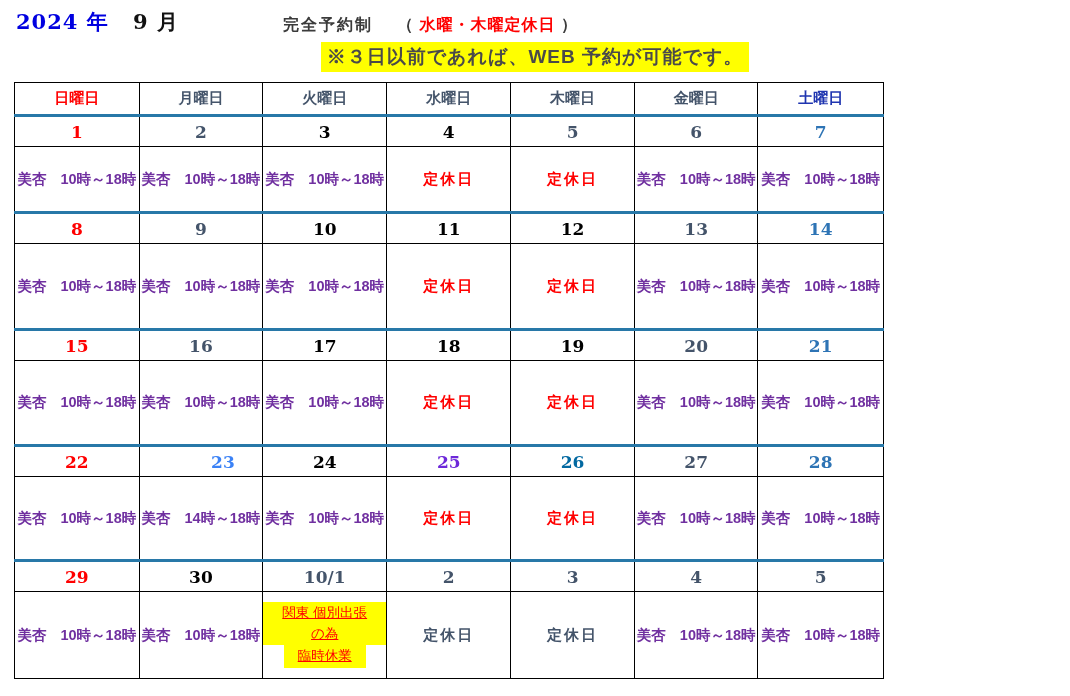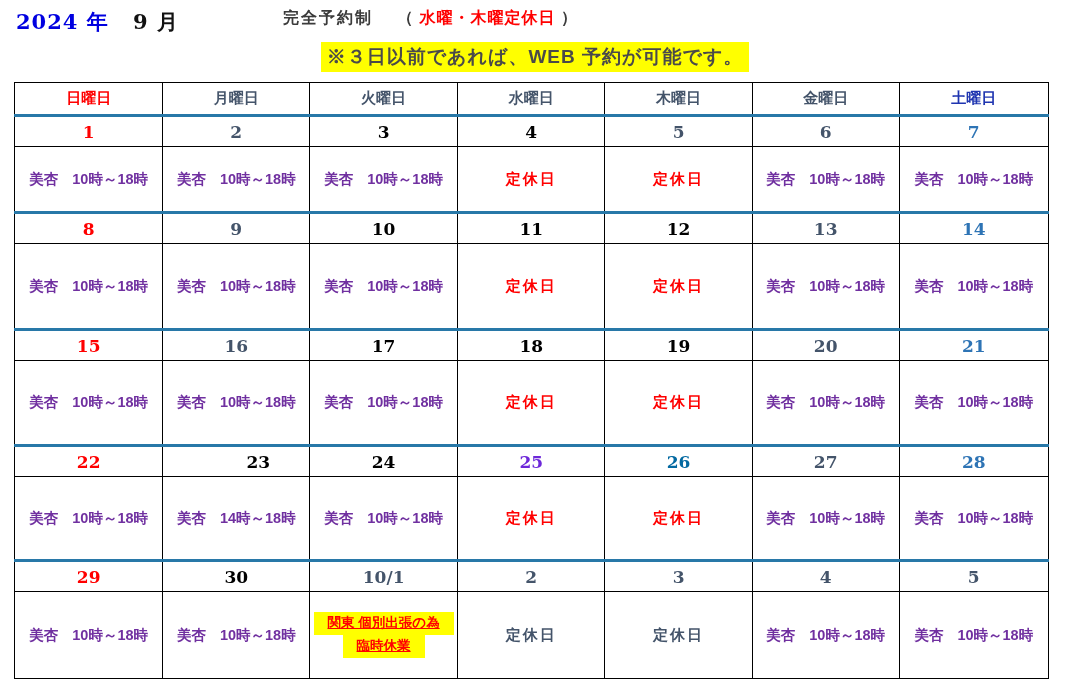--- a/index.html
+++ b/index.html
@@ -5,42 +5,42 @@
   html,body{margin:0;padding:0;background:#ffffff;}
   .page{
     position:relative;
     width:1070px;height:696px;
     background:#ffffff;
     font-family:"Liberation Sans", sans-serif;
     overflow:hidden;
   }
   
   .title-row{
-    display:flex;align-items:flex-start;
+    display:flex;align-items:flex-end;
     padding:8px 0 0 16px;
     font-weight:bold;font-size:21px;
     white-space:nowrap;
   }
   .ym{font-family:"DejaVu Serif", serif;letter-spacing:1px;}
   .year{color:#0000E0;}
   .month{color:#111111;margin-left:16px;}
   .title-main{margin-left:104px;color:#3B3B3B;font-size:16px;letter-spacing:2px;}
   .title-note{margin-left:24px;color:#3B3B3B;font-size:16px;letter-spacing:1px;}
   .title-note .red{color:#FF0000;}
   .notice-row{margin-top:6px;text-align:center;}
   .highlight{
     display:inline-block;background:#FFFF00;color:#4A4A4A;
     font-weight:bold;font-size:19px;letter-spacing:1px;
     padding:2px 6px;
   }
   
   table.cal{
     border-collapse:collapse;
     table-layout:fixed;
-    width:1035px;
+    width:870px;
     margin:10px 0 0 14px;
     border:1.5px solid #000000;
   }
   table.cal th, table.cal td{
     border-left:1px solid #000000;
     text-align:center;vertical-align:middle;
     padding:0;overflow:hidden;
   }
   tr.head-row th{
     height:31px;font-size:15px;font-weight:bold;
@@ -57,21 +57,21 @@
     border-bottom:3px solid #2878A8;
     font-size:14.5px;font-weight:bold;
   }
   tr.shift-row.last td{border-bottom:none;}
   .shift-text{color:#7030A0;white-space:nowrap;}
   .shift-text .staff{margin-right:14px;}
   .closed-label{letter-spacing:2px;font-size:15px;}
   .notice-line{
     display:inline-block;background:#FFFF00;color:#FF0000;
     text-decoration:underline;
-    font-size:13.5px;font-weight:bold;
+    font-size:13.5px;font-weight:normal;
     padding:1px 14px;line-height:1.55;
   }
 </style>
 </head>
 <body>
 
 <div class="page">
 
   <div class="title-row">
     <span class="ym">
@@ -161,21 +161,21 @@
           <td><span class="shift-text"><span class="staff">美杏</span><span>10時～18時</span></span></td>
           <td><span class="shift-text"><span class="staff">美杏</span><span>10時～18時</span></span></td>
           <td><span class="shift-text"><span class="staff">美杏</span><span>10時～18時</span></span></td>
           <td><span class="closed-label" style="color: rgb(255, 0, 0);">定休日</span></td>
           <td><span class="closed-label" style="color: rgb(255, 0, 0);">定休日</span></td>
           <td><span class="shift-text"><span class="staff">美杏</span><span>10時～18時</span></span></td>
           <td><span class="shift-text"><span class="staff">美杏</span><span>10時～18時</span></span></td>
         </tr>
         <tr class="date-row">
           <td style="color: rgb(255, 0, 0);">22</td>
-          <td style="color: #000000; padding-left: 44px;">23</td>
+          <td style="color: #3b82f6; padding-left: 44px;">23</td>
           <td style="color: rgb(0, 0, 0);">24</td>
           <td style="color: #6d28d9;">25</td>
           <td style="color: #0369a1;">26</td>
           <td style="color: rgb(68, 84, 106);">27</td>
           <td style="color: rgb(46, 116, 181);">28</td>
         </tr>
         <tr class="shift-row" style="height: 84px;">
           <td><span class="shift-text"><span class="staff">美杏</span><span>10時～18時</span></span></td>
           <td><span class="shift-text"><span class="staff">美杏</span><span>14時～18時</span></span></td>
           <td><span class="shift-text"><span class="staff">美杏</span><span>10時～18時</span></span></td>

